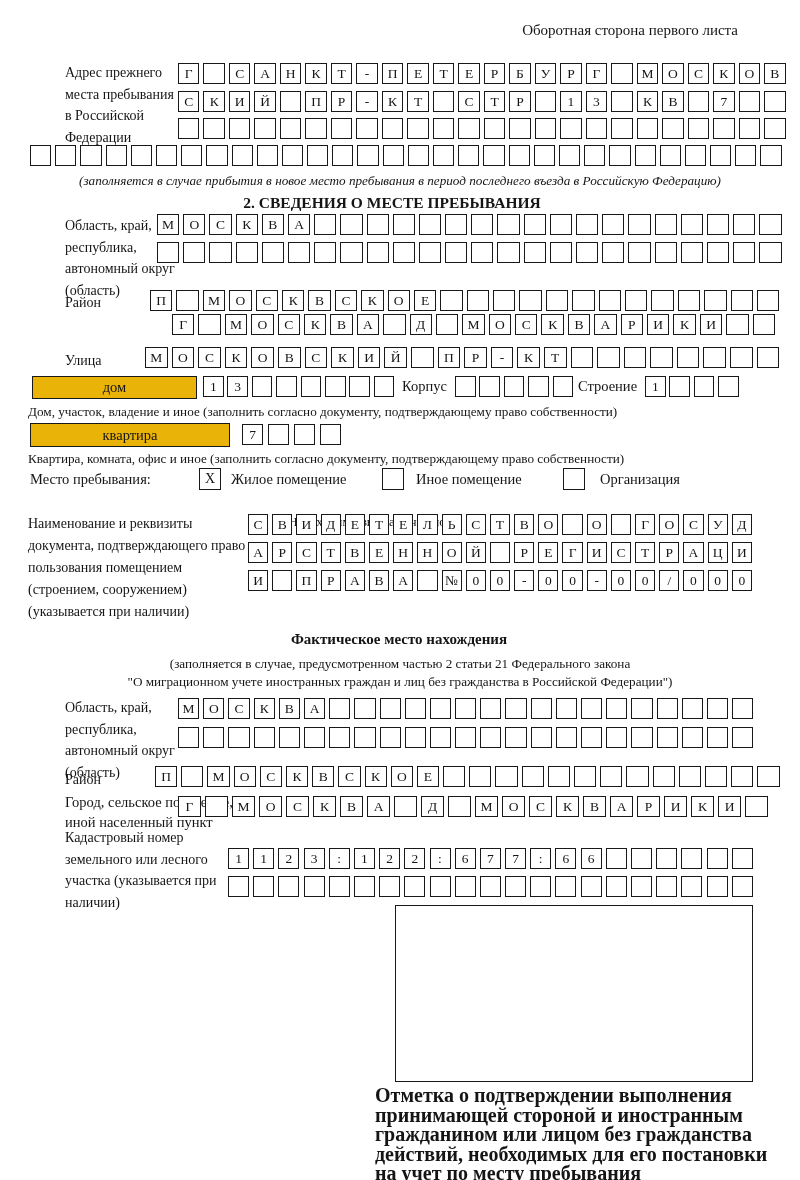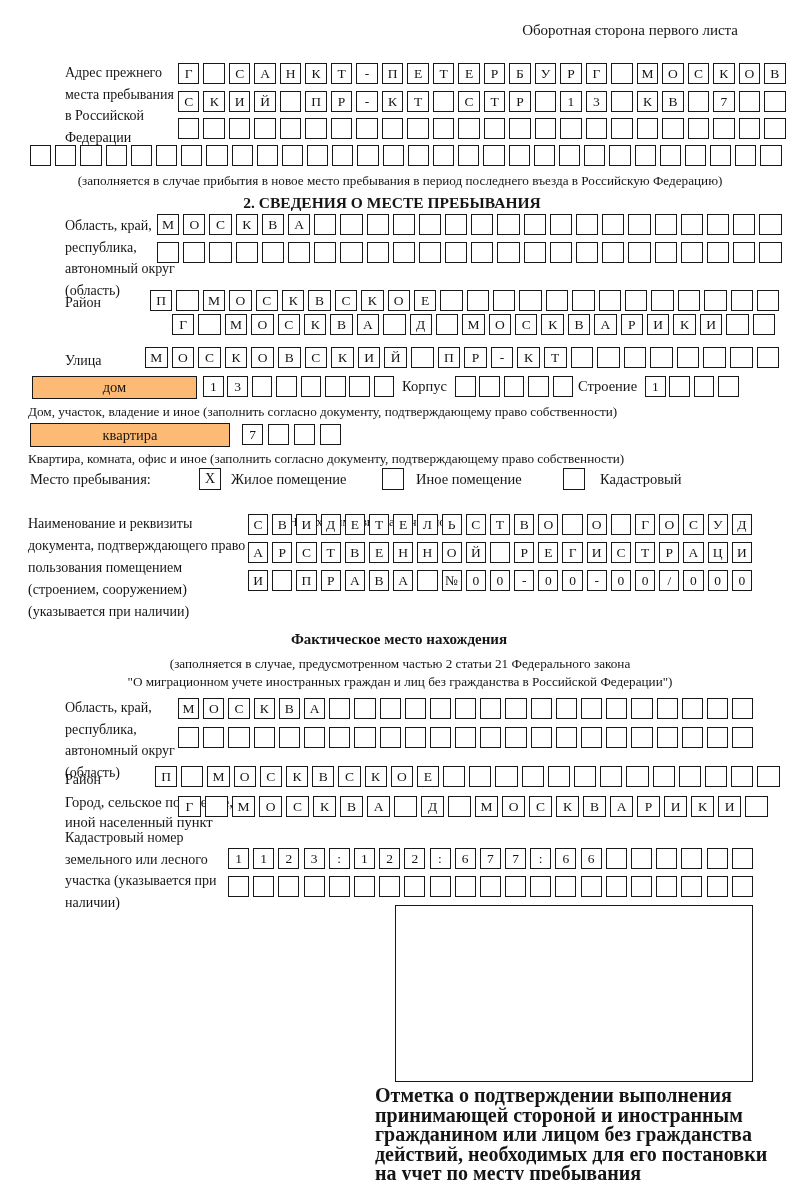--- a/index.html
+++ b/index.html
@@ -9,21 +9,21 @@
   .label{position:absolute;font-size:14px;line-height:21.5px;}
   .label-sm{position:absolute;font-size:14.5px;line-height:20px;}
   .note{position:absolute;font-size:13.2px;line-height:17px;}
   .center{text-align:center;}
   .heading{position:absolute;font-weight:bold;font-size:15.5px;text-align:center;}
   .boxrow{position:absolute;display:flex;gap:var(--g,4px);}
   .cell{flex:none;width:var(--cw,21.4px);height:var(--ch,21px);border:1.5px solid #181818;
         display:flex;align-items:center;justify-content:center;font-size:13.5px;line-height:1;
         background:#fff;box-sizing:border-box;}
   .widebox{position:absolute;border:1.5px solid #181818;display:flex;align-items:center;
-        justify-content:center;font-size:14.5px;background:#fdba74;box-sizing:border-box;}
+        justify-content:center;font-size:14.5px;background:#eab308;box-sizing:border-box;}
   .checkbox{position:absolute;width:22px;height:22px;border:1.5px solid #181818;display:flex;
         align-items:center;justify-content:center;font-size:14px;box-sizing:border-box;}
   .bigbox{position:absolute;border:1.6px solid #181818;background:#fff;box-sizing:border-box;}
   .marknote{position:absolute;font-weight:bold;font-size:20px;line-height:19.5px;text-align:left;}
 </style>
 </head>
 <body>
 
 <div class="page">
 
@@ -133,21 +133,21 @@
       <span class="cell"></span>
       <span class="cell"></span>
       <span class="cell"></span>
       <span class="cell"></span>
       <span class="cell"></span>
       <span class="cell"></span>
       <span class="cell"></span>
       <span class="cell"></span>
       <span class="cell"></span>
     </div>
-  <div class="note center" style="left:0;top:172px;width:800px;">(заполняется в случае прибытия в новое место пребывания в период последнего въезда в Российскую Федерацию)</div>
+  <div class="note center" style="left:0;top:172px;width:800px;font-style:italic;">(заполняется в случае прибытия в новое место пребывания в период последнего въезда в Российскую Федерацию)</div>
 
   <div class="heading" style="left:0;top:194px;width:784px;">2. СВЕДЕНИЯ О МЕСТЕ ПРЕБЫВАНИЯ</div>
 
   <div class="label" style="left:65px;top:215px;width:112px;">Область, край, республика, автономный округ (область)</div>
   <div class="boxrow" style="left:157px;top:214px;--cw:22.2px;--g:4px;">
       <span class="cell">М</span>
       <span class="cell">О</span>
       <span class="cell">С</span>
       <span class="cell">К</span>
       <span class="cell">В</span>
@@ -316,21 +316,21 @@
       <span class="cell"></span>
     </div>
   <div class="note" style="left:28px;top:450px;">Квартира, комната, офис и иное (заполнить согласно документу, подтверждающему право собственности)</div>
 
   <div class="abs" style="left:30px;top:471px;font-size:14.5px;">Место пребывания:</div>
   <div class="checkbox" style="left:199px;top:468px;">X</div>
   <div class="abs" style="left:231px;top:471px;font-size:14.5px;">Жилое помещение</div>
   <div class="checkbox" style="left:382px;top:468px;"></div>
   <div class="abs" style="left:416px;top:471px;font-size:14.5px;">Иное помещение</div>
   <div class="checkbox" style="left:563px;top:468px;"></div>
-  <div class="abs" style="left:600px;top:471px;font-size:14.5px;">Кадастровый</div>
+  <div class="abs" style="left:600px;top:471px;font-size:14.5px;">Организация</div>
   <div class="note" style="left:180px;top:495px;width:380px;text-align:center;margin-top:18px;">(Необходимо выбрать нужное)</div>
 
   <div class="label" style="left:28px;top:513px;width:222px;line-height:22px;">Наименование и реквизиты документа, подтверждающего право пользования помещением (строением, сооружением) (указывается при наличии)</div>
   <div class="boxrow" style="left:248px;top:514px;--cw:20.2px;--g:4px;">
       <span class="cell">С</span>
       <span class="cell">В</span>
       <span class="cell">И</span>
       <span class="cell">Д</span>
       <span class="cell">Е</span>
       <span class="cell">Т</span>

